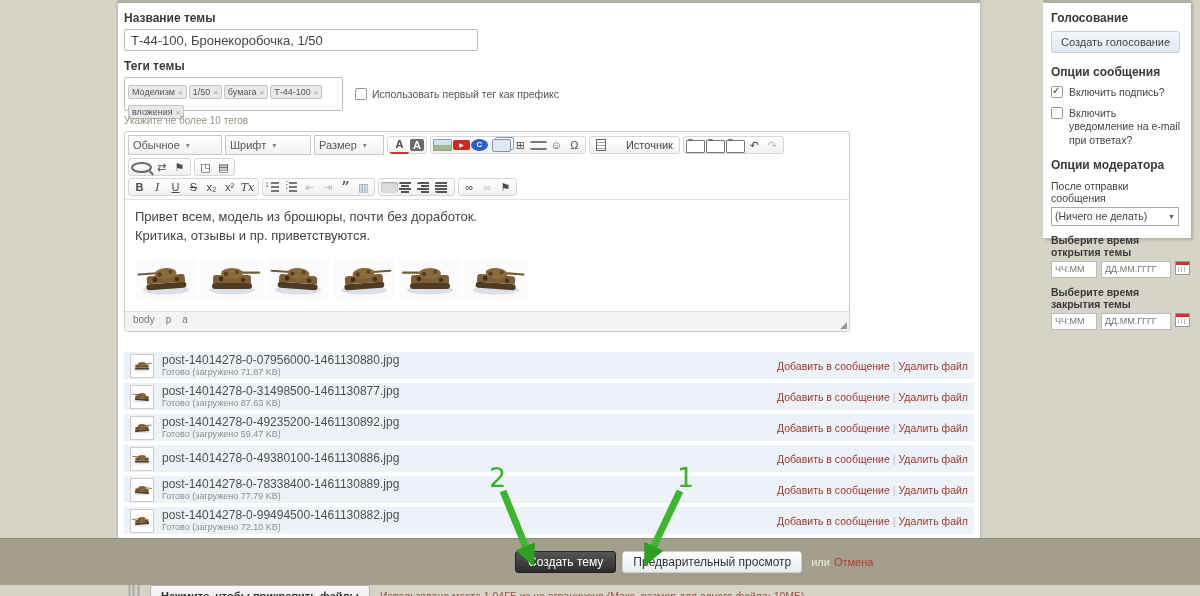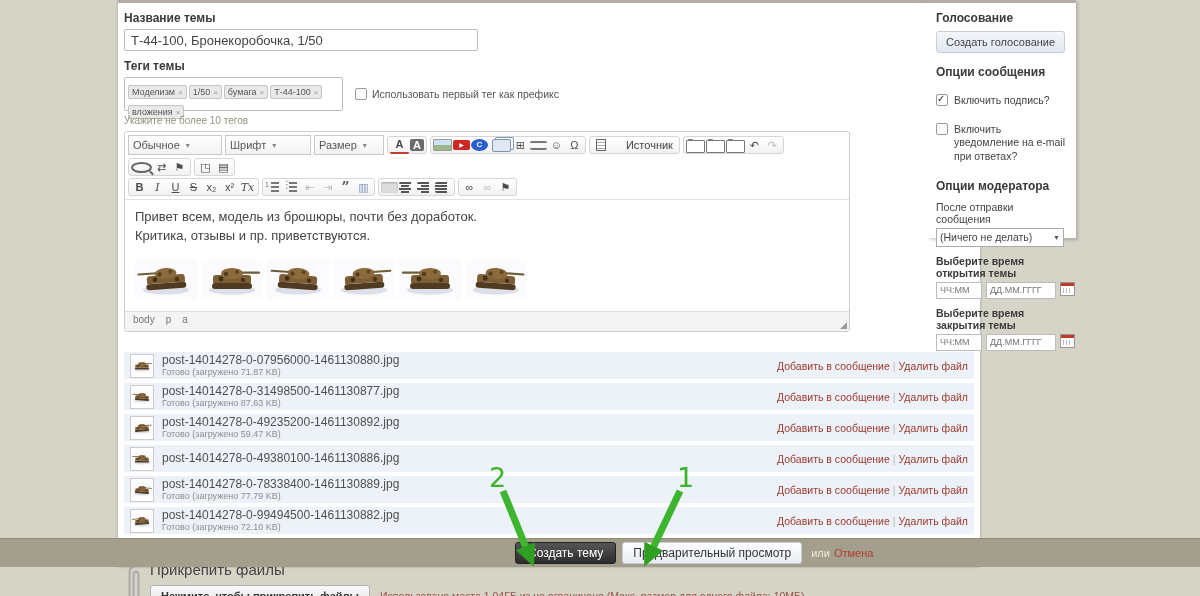--- a/index.html
+++ b/index.html
@@ -98,37 +98,37 @@
   
   .attach{position:relative;padding-left:26px;margin-top:2px;}
   .clip-svg{position:absolute;left:2px;top:4px;}
   .attach h2{font-size:15px;font-weight:normal;color:#444;margin:0 0 7px;}
   .attach-row{display:flex;align-items:center;gap:10px;}
   .attach-btn{background:linear-gradient(#f9f9f9,#e3e3e3);border:1px solid #b5b5b5;border-radius:3px;
     font-size:11px;font-weight:bold;color:#333;padding:4px 10px;font-family:inherit;}
   .usage{font-size:10.5px;color:#9c5048;}
 
   
-  .footer{position:absolute;left:0;top:538px;width:1200px;height:29px;background:#a49f8c;
+  .footer{position:absolute;left:0;top:538px;width:1200px;height:47px;background:#a49f8c;
     border-top:1px solid #908b78;box-sizing:border-box;display:flex;align-items:center;padding-left:515px;}
   .btn-dark{background:linear-gradient(#565656,#2c2c2c);border:1px solid #222;border-radius:3px;
     color:#fff;font-size:12px;padding:3px 12px;font-family:inherit;}
   .btn-light{background:linear-gradient(#fdfeff,#e9edf3);border:1px solid #c9cdd3;border-radius:3px;
     color:#333;font-size:12px;padding:3px 10px;margin-left:6px;font-family:inherit;}
   .or-txt{color:#eeeadd;font-size:11px;margin:0 4px 0 9px;}
   .cancel-link{color:#b03c30;font-size:11px;text-decoration:none;}
 
   
-  .sidebar{position:absolute;left:928px;top:0;width:148px;height:238px;background:#fff;
+  .sidebar{position:absolute;left:1043px;top:0;width:148px;height:238px;background:#fff;
     border-top:3px solid #b2aea3;box-sizing:border-box;padding:6px 8px;
     box-shadow:2px 2px 3px rgba(0,0,0,.18);}
   .sb-h{font-size:12px;font-weight:bold;color:#3a3a3a;margin:2px 0 6px;}
   .poll-btn{background:linear-gradient(#f3f7fb,#e0e8f1);border:1px solid #c6cfd8;border-radius:3px;
     font-size:11px;color:#444;padding:4px 9px;margin:0 0 10px;font-family:inherit;}
-  .sb-cb{font-size:10.5px;color:#444;margin:15px 0;line-height:1.3;}
+  .sb-cb{font-size:10.5px;color:#444;margin:7px 0;line-height:1.3;}
   .sb-label{font-size:10.5px;color:#3a3a3a;font-weight:bold;margin:8px 0 3px;}
   .sb-label.norm{font-weight:normal;color:#444;}
   .sb-select{width:120px;height:17px;border:1px solid #aaa;background:#fff;font-size:10.5px;color:#444;
     display:flex;align-items:center;justify-content:space-between;padding:0 3px;margin-bottom:2px;}
   .sb-select .caret{font-size:7px;color:#555;}
   .timerow{display:flex;gap:4px;margin:2px 0 4px;}
   .t-in{width:38px;height:13px;border:1px solid #bbb;font-size:9px;padding:1px 3px;font-family:inherit;}
   .d-in{width:62px;height:13px;border:1px solid #bbb;font-size:9px;padding:1px 3px;font-family:inherit;}
   .cal{width:13px;height:12px;border:1px solid #999;background:#fff;position:relative;flex:none;}
   .cal::before{content:"";position:absolute;top:0;left:0;right:0;height:3px;background:#c0392b;}

